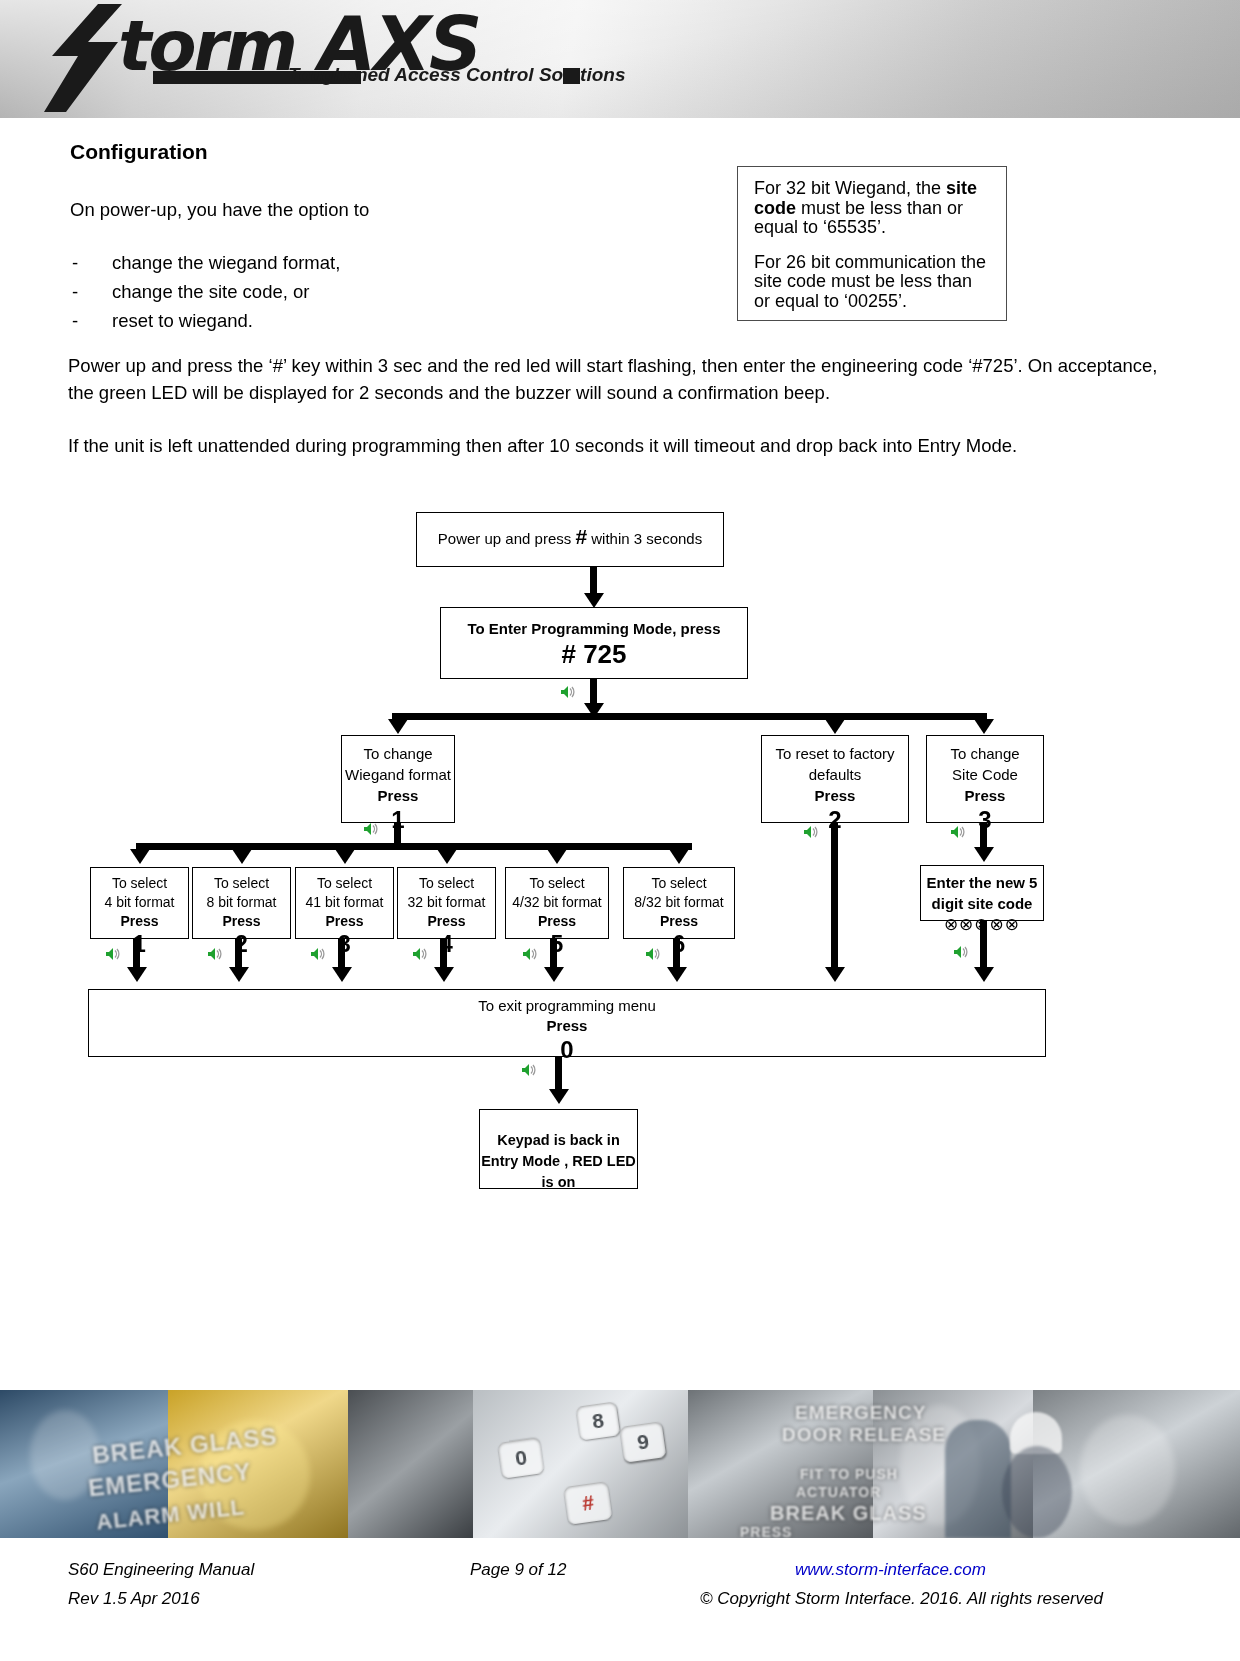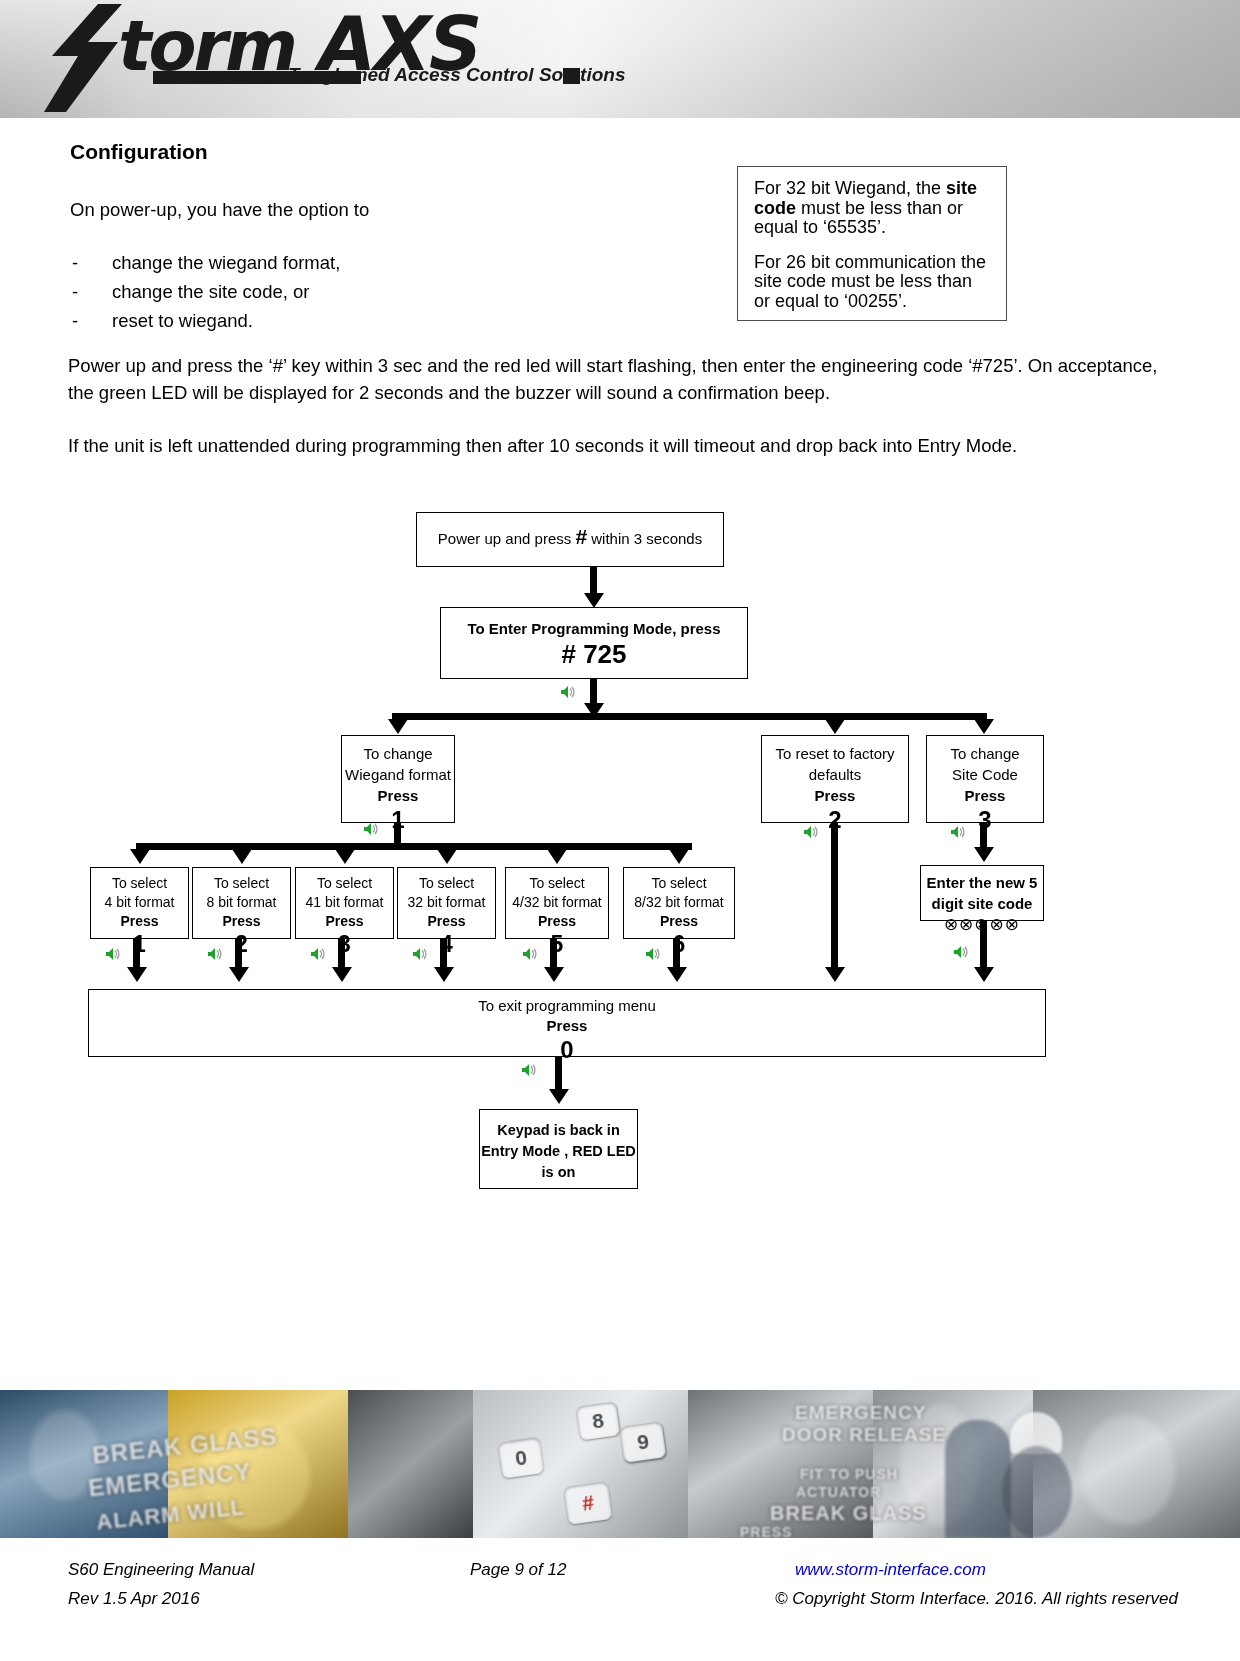--- a/index.html
+++ b/index.html
@@ -104,21 +104,21 @@
   #sel-1 { left:90px; }  #sel-2 { left:192px; }  #sel-3 { left:295px; }
   #sel-4 { left:397px; } #sel-5 { left:505px; width:104px;} #sel-6 { left:623px; width:112px;}
   .selbox .b-reg { font-size:14px; line-height:19px; }
   .selbox .num { font-size:23px; font-weight:bold; line-height:26px; }
 
   #box-exit { left:88px; top:494px; width:958px; height:68px; padding-top:5px; }
   #box-exit .ln1 { font-size:15px; line-height:21px; }
   #box-exit .ln2 { font-size:15px; font-weight:bold; line-height:20px; }
   #box-exit .ln3 { font-size:24px; font-weight:bold; line-height:28px; }
 
-  #box-back { left:479px; top:614px; width:159px; height:80px; padding-top:10px; }
+  #box-back { left:479px; top:614px; width:159px; height:80px; padding-top:20px; }
   #box-back .ln { font-size:14.5px; font-weight:bold; line-height:21px; }
 
   
   .vline { position:absolute; background:#000; width:7px; }
   .hline { position:absolute; background:#000; height:7px; }
   .arrowdn {
     position:absolute; width:0; height:0;
     border-left:10px solid transparent; border-right:10px solid transparent;
     border-top:15px solid #000;
   }
@@ -151,21 +151,21 @@
     font-family:"Liberation Sans", sans-serif;
   }
 
   
   .footer { position:absolute; left:0; top:1560px; width:1240px; height:80px; }
   .ftxt { position:absolute; font-size:17px; font-style:italic; color:#000; }
   .f-l1 { left:68px; top:0px; }
   .f-l2 { left:68px; top:29px; }
   .f-c1 { left:470px; top:0px; }
   .f-r1 { left:795px; top:0px; color:#0000c8; }
-  .f-r2 { left:625px; top:29px; width:553px; text-align:right; }
+  .f-r2 { left:625px; top:29px; width:553px; text-align:center; }
 </style>
 </head>
 <body>
 
 <div class="page">
 
   <div class="header">
     <div class="hdr-sheen"></div>
 
     <div class="logo-wrap">

